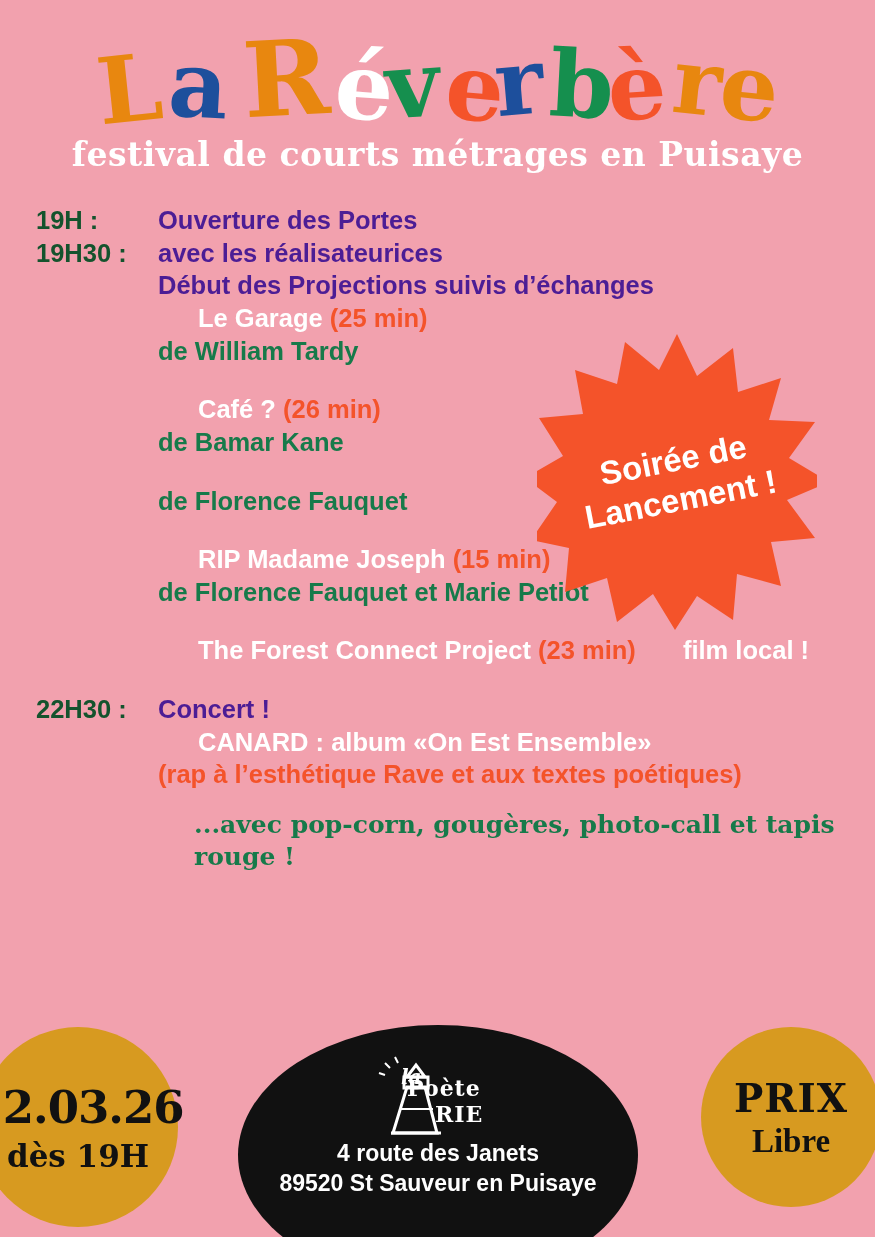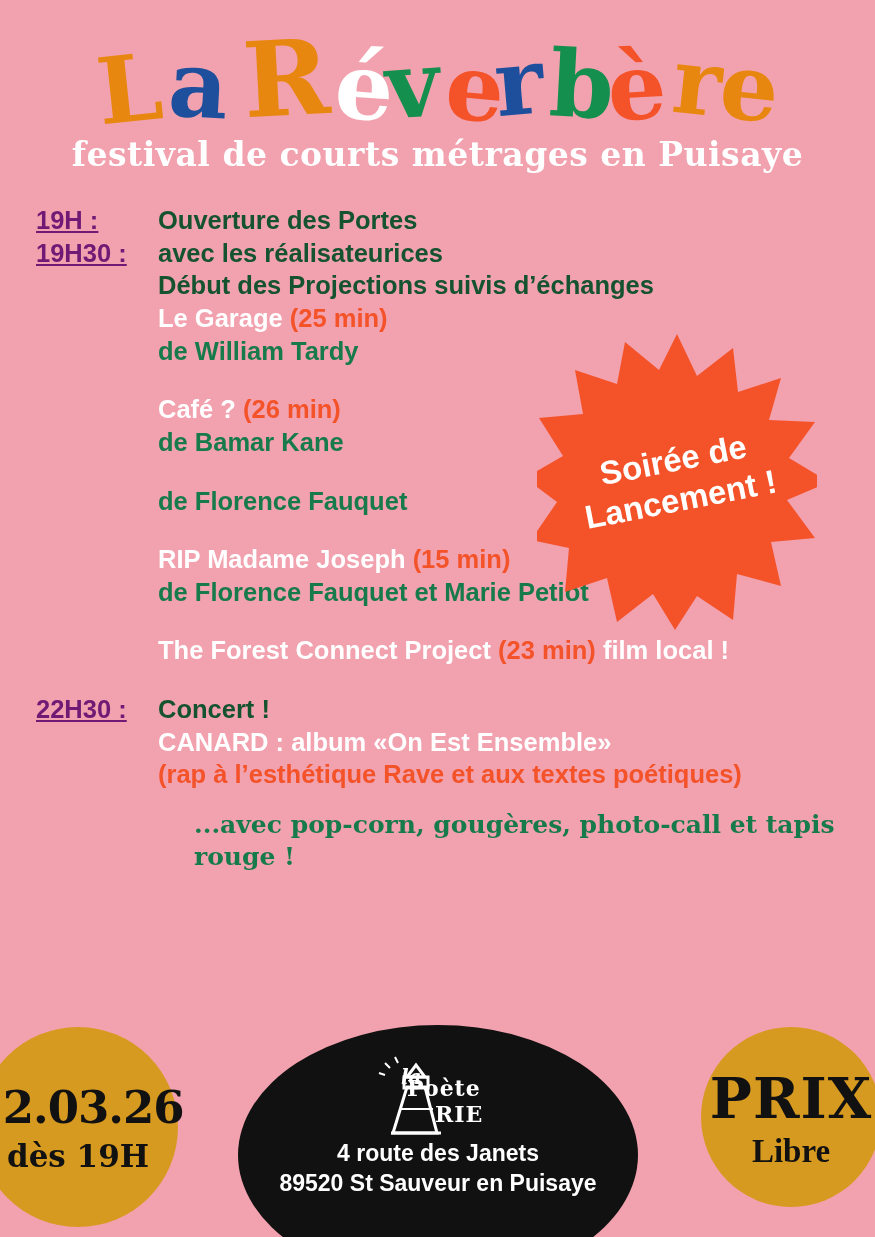--- a/index.html
+++ b/index.html
@@ -64,30 +64,29 @@
     padding-left: 36px;
     font-size: 25.5px;
     font-weight: bold;
     line-height: 1.28;
   }
   .row {
     display: flex;
     align-items: flex-start;
   }
   .time {
-    color: #701a75;
+    color: #14532d;
     width: 122px;
     flex: 0 0 122px;
-    text-decoration: underline;
   }
   .row-body {
     flex: 1;
   }
-  .blue { color: #14532d; }
-  .white { color: #ffffff; }
+  .blue { color: #4c1d95; }
+  .white { color: #ffffff; margin-left: 40px; }
   .orange { color: #f4532a; }
   .green { color: #177a4a; }
   .indent { padding-left: 122px; }
   .gap { height: 26px; }
 
   .footnote {
     padding-left: 158px;
     margin-top: 18px;
     color: #177a4a;
     font-family: "DejaVu Serif", serif;
@@ -218,21 +217,21 @@
     border-radius: 50%;
     background: #d79a20;
     display: flex;
     flex-direction: column;
     align-items: center;
     justify-content: center;
   }
   .price-1 {
     font-family: "DejaVu Serif", serif;
     font-weight: bold;
-    font-size: 56px;
+    font-size: 39px;
     color: #111111;
     letter-spacing: 1px;
   }
   .price-2 {
     font-family: Liberation Serif, serif;
     font-weight: bold;
     font-size: 33px;
     color: #111111;
     margin-top: 2px;
   }

